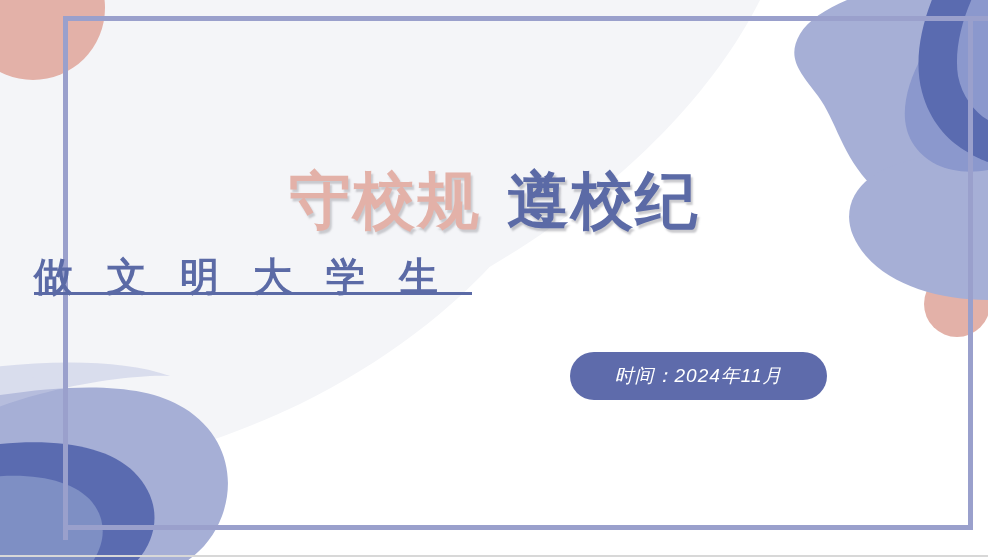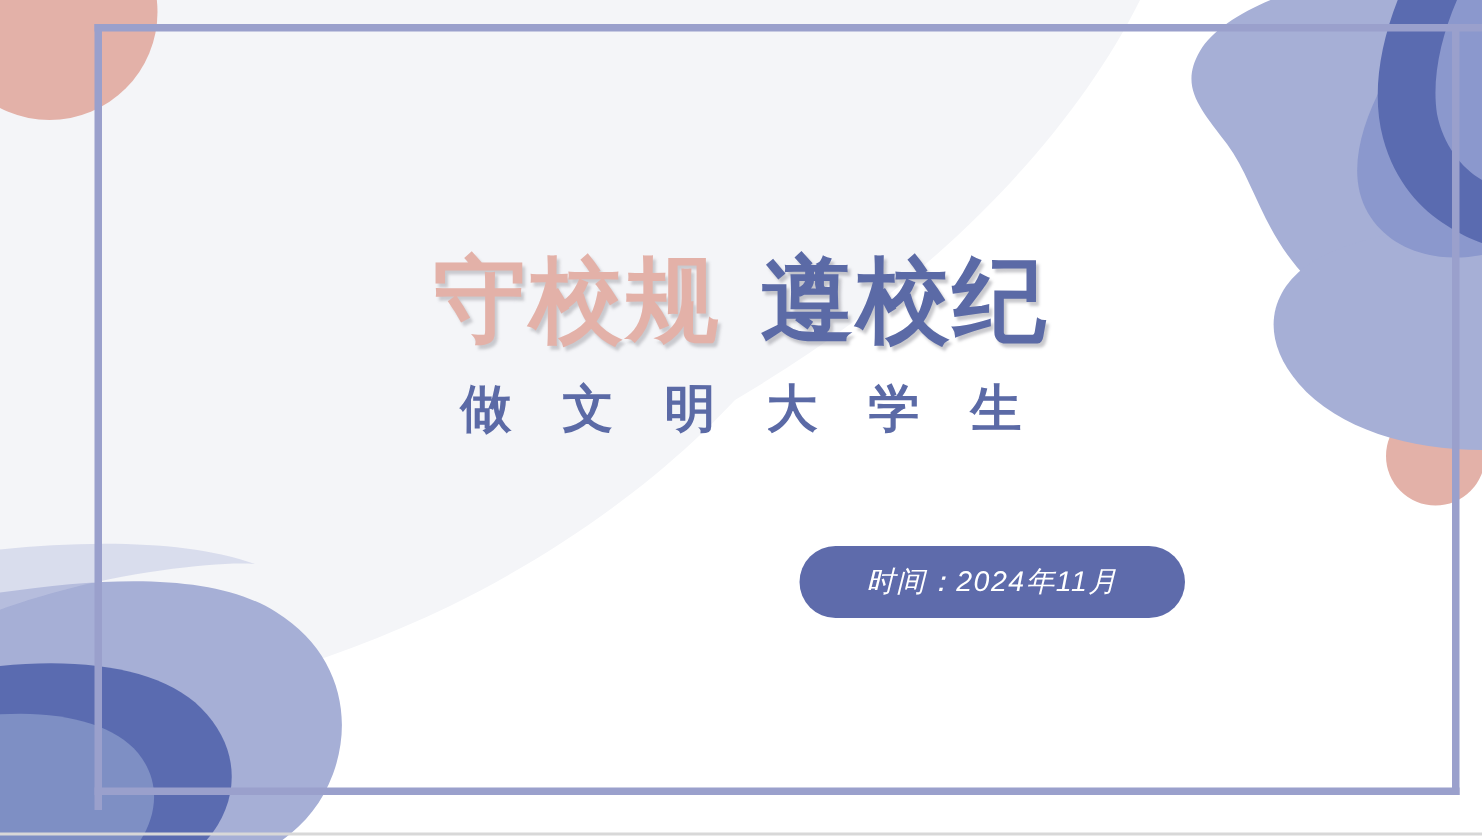--- a/index.html
+++ b/index.html
@@ -54,44 +54,44 @@
   .title-gap { display:inline-block; width:26px; }
   .title-b {
     color:#5b6aa6;
     text-shadow:2px 3px 2px rgba(120,120,130,.40);
   }
 
   .subtitle {
     position:absolute;
     left:0; top:250px;
     width:988px;
-    text-align:center;
     white-space:nowrap;
-    font-size:34px;
+    font-size:39px;
     font-weight:bold;
     color:#5b6aa6;
     letter-spacing:34px;
     text-indent:34px;
+    text-decoration:underline;
   }
 
   
   .pill {
     position:absolute;
     display:flex;
     align-items:center;
     justify-content:center;
     background:#5e6bab;
     color:#ffffff;
     border-radius:999px;
     font-size:19px;
     letter-spacing:1px;
     white-space:nowrap;
   }
   .pill-speaker { left:246px; top:352px; width:211px; height:48px; }
-  .pill-date    { left:533px; top:352px; width:257px; height:48px;margin-top:12px; }
+  .pill-date    { left:570px; top:352px; width:257px; height:48px; }
   .pill-date .pill-text { font-style:italic; }
 </style>
 </head>
 <body>
 
 <div id="slide">
 
   <div class="art">
     <svg viewBox="0 0 988 560" xmlns="http://www.w3.org/2000/svg">
       <defs>

